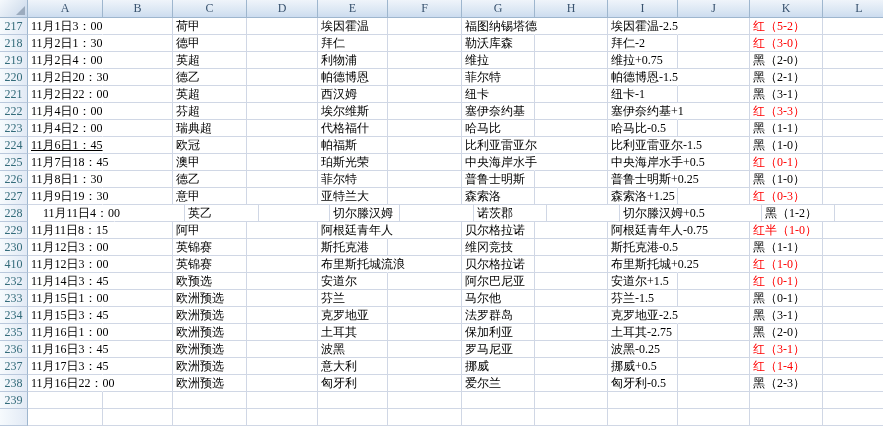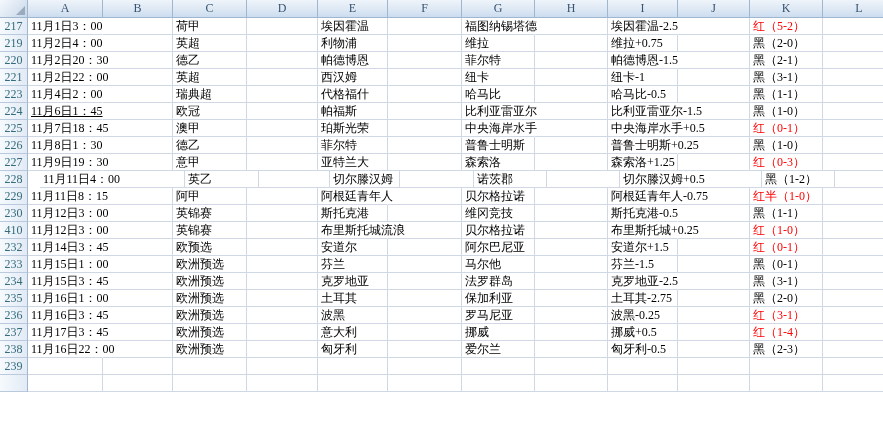--- a/index.html
+++ b/index.html
@@ -70,20 +70,35 @@
         <div class="cell" style="width: 70px;">埃因霍温</div>
         <div class="cell" style="width: 74px;"></div>
         <div class="cell ovf" style="width: 73px;">福图纳锡塔德</div>
         <div class="cell" style="width: 73px;"></div>
         <div class="cell ovf" style="width: 70px;">埃因霍温-2.5</div>
         <div class="cell" style="width: 72px;"></div>
         <div class="cell" style="width: 73px; color: rgb(255, 0, 0);">红（5-2）</div>
         <div class="cell" style="width: 73px;"></div>
       </div>
       <div class="row">
+        <div class="rowhdr">218</div>
+        <div class="cell ovf" style="width: 75px;">11月2日1：30</div>
+        <div class="cell" style="width: 70px;"></div>
+        <div class="cell" style="width: 74px;">德甲</div>
+        <div class="cell" style="width: 71px;"></div>
+        <div class="cell" style="width: 70px;">拜仁</div>
+        <div class="cell" style="width: 74px;"></div>
+        <div class="cell" style="width: 73px;">勒沃库森</div>
+        <div class="cell" style="width: 73px;"></div>
+        <div class="cell" style="width: 70px;">拜仁-2</div>
+        <div class="cell" style="width: 72px;"></div>
+        <div class="cell" style="width: 73px; color: rgb(255, 0, 0);">红（3-0）</div>
+        <div class="cell" style="width: 73px;"></div>
+      </div>
+      <div class="row">
         <div class="rowhdr">219</div>
         <div class="cell ovf" style="width: 75px;">11月2日4：00</div>
         <div class="cell" style="width: 70px;"></div>
         <div class="cell" style="width: 74px;">英超</div>
         <div class="cell" style="width: 71px;"></div>
         <div class="cell" style="width: 70px;">利物浦</div>
         <div class="cell" style="width: 74px;"></div>
         <div class="cell" style="width: 73px;">维拉</div>
         <div class="cell" style="width: 73px;"></div>
         <div class="cell" style="width: 70px;">维拉+0.75</div>
@@ -112,20 +127,35 @@
         <div class="cell" style="width: 70px;"></div>
         <div class="cell" style="width: 74px;">英超</div>
         <div class="cell" style="width: 71px;"></div>
         <div class="cell" style="width: 70px;">西汉姆</div>
         <div class="cell" style="width: 74px;"></div>
         <div class="cell" style="width: 73px;">纽卡</div>
         <div class="cell" style="width: 73px;"></div>
         <div class="cell" style="width: 70px;">纽卡-1</div>
         <div class="cell" style="width: 72px;"></div>
         <div class="cell" style="width: 73px; color: rgb(0, 0, 0);">黑（3-1）</div>
+        <div class="cell" style="width: 73px;"></div>
+      </div>
+      <div class="row">
+        <div class="rowhdr">222</div>
+        <div class="cell ovf" style="width: 75px;">11月4日0：00</div>
+        <div class="cell" style="width: 70px;"></div>
+        <div class="cell" style="width: 74px;">芬超</div>
+        <div class="cell" style="width: 71px;"></div>
+        <div class="cell" style="width: 70px;">埃尔维斯</div>
+        <div class="cell" style="width: 74px;"></div>
+        <div class="cell" style="width: 73px;">塞伊奈约基</div>
+        <div class="cell" style="width: 73px;"></div>
+        <div class="cell ovf" style="width: 70px;">塞伊奈约基+1</div>
+        <div class="cell" style="width: 72px;"></div>
+        <div class="cell" style="width: 73px; color: rgb(255, 0, 0);">红（3-3）</div>
         <div class="cell" style="width: 73px;"></div>
       </div>
       <div class="row">
         <div class="rowhdr">223</div>
         <div class="cell ovf" style="width: 75px;">11月4日2：00</div>
         <div class="cell" style="width: 70px;"></div>
         <div class="cell" style="width: 74px;">瑞典超</div>
         <div class="cell" style="width: 71px;"></div>
         <div class="cell" style="width: 70px;">代格福什</div>
         <div class="cell" style="width: 74px;"></div>

